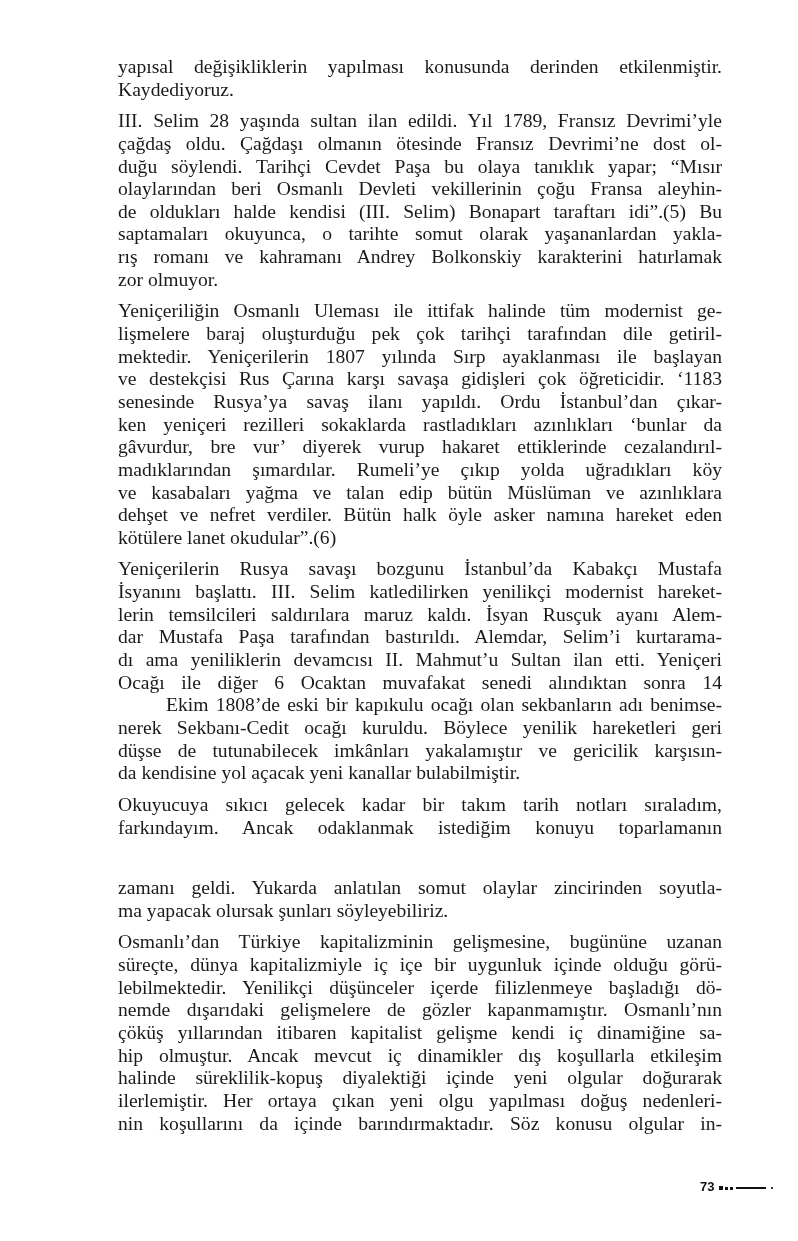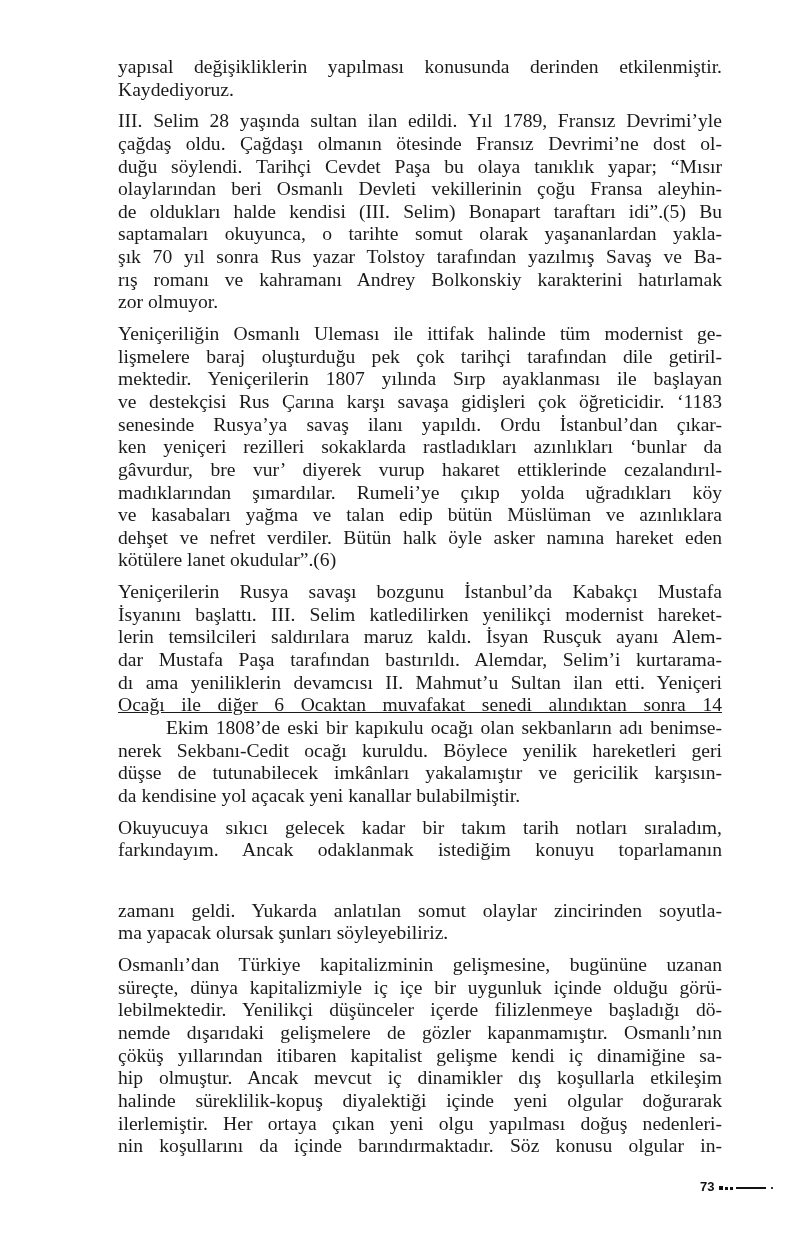--- a/index.html
+++ b/index.html
@@ -90,21 +90,20 @@
     <span class="line last" style="white-space: normal; overflow: hidden;">Kaydediyoruz.</span>
   </div>
 
   <div class="para">
     <span class="line" style="white-space: normal; overflow: hidden;">III. Selim 28 yaşında sultan ilan edildi. Yıl 1789, Fransız Devrimi’yle</span>
     <span class="line" style="white-space: normal; overflow: hidden;">çağdaş oldu. Çağdaşı olmanın ötesinde Fransız Devrimi’ne dost ol-</span>
     <span class="line" style="white-space: normal; overflow: hidden;">duğu söylendi. Tarihçi Cevdet Paşa bu olaya tanıklık yapar; “Mısır</span>
     <span class="line" style="white-space: normal; overflow: hidden;">olaylarından beri Osmanlı Devleti vekillerinin çoğu Fransa aleyhin-</span>
     <span class="line" style="white-space: normal; overflow: hidden;">de oldukları halde kendisi (III. Selim) Bonapart taraftarı idi”.(5) Bu</span>
     <span class="line" style="white-space: normal; overflow: hidden;">saptamaları okuyunca, o tarihte somut olarak yaşananlardan yakla-</span>
-    <span class="line" style="white-space: normal; overflow: hidden;">şık 70 yıl sonra Rus yazar Tolstoy tarafından yazılmış Savaş ve Ba-</span>
     <span class="line" style="white-space: normal; overflow: hidden;">rış romanı ve kahramanı Andrey Bolkonskiy karakterini hatırlamak</span>
     <span class="line last" style="white-space: normal; overflow: hidden;">zor olmuyor.</span>
   </div>
 
   <div class="para">
     <span class="line" style="white-space: normal; overflow: hidden;">Yeniçeriliğin Osmanlı Uleması ile ittifak halinde tüm modernist ge-</span>
     <span class="line" style="white-space: normal; overflow: hidden;">lişmelere baraj oluşturduğu pek çok tarihçi tarafından dile getiril-</span>
     <span class="line" style="white-space: normal; overflow: hidden;">mektedir. Yeniçerilerin 1807 yılında Sırp ayaklanması ile başlayan</span>
     <span class="line" style="white-space: normal; overflow: hidden;">ve destekçisi Rus Çarına karşı savaşa gidişleri çok öğreticidir. ‘1183</span>
     <span class="line" style="white-space: normal; overflow: hidden;">senesinde Rusya’ya savaş ilanı yapıldı. Ordu İstanbul’dan çıkar-</span>
@@ -115,21 +114,21 @@
     <span class="line" style="white-space: normal; overflow: hidden;">dehşet ve nefret verdiler. Bütün halk öyle asker namına hareket eden</span>
     <span class="line last" style="white-space: normal; overflow: hidden;">kötülere lanet okudular”.(6)</span>
   </div>
 
   <div class="para">
     <span class="line" style="white-space: normal; overflow: hidden;">Yeniçerilerin Rusya savaşı bozgunu İstanbul’da Kabakçı Mustafa</span>
     <span class="line" style="white-space: normal; overflow: hidden;">İsyanını başlattı. III. Selim katledilirken yenilikçi modernist hareket-</span>
     <span class="line" style="white-space: normal; overflow: hidden;">lerin temsilcileri saldırılara maruz kaldı. İsyan Rusçuk ayanı Alem-</span>
     <span class="line" style="white-space: normal; overflow: hidden;">dar Mustafa Paşa tarafından bastırıldı. Alemdar, Selim’i kurtarama-</span>
     <span class="line" style="white-space: normal; overflow: hidden;">dı ama yeniliklerin devamcısı II. Mahmut’u Sultan ilan etti. Yeniçeri</span>
-    <span class="line" style="white-space: normal; overflow: hidden; text-decoration: underline;">Ocağı ile diğer 6 Ocaktan muvafakat senedi alındıktan sonra 14</span>
+    <span class="line" style="white-space: normal; overflow: hidden;">Ocağı ile diğer 6 Ocaktan muvafakat senedi alındıktan sonra 14</span>
     <span class="line" style="white-space: normal; overflow: hidden; margin-left: 48px;">Ekim 1808’de eski bir kapıkulu ocağı olan sekbanların adı benimse-</span>
     <span class="line" style="white-space: normal; overflow: hidden;">nerek Sekbanı-Cedit ocağı kuruldu. Böylece yenilik hareketleri geri</span>
     <span class="line" style="white-space: normal; overflow: hidden;">düşse de tutunabilecek imkânları yakalamıştır ve gericilik karşısın-</span>
     <span class="line last" style="white-space: normal; overflow: hidden;">da kendisine yol açacak yeni kanallar bulabilmiştir.</span>
   </div>
 
   <div class="para">
     <span class="line" style="white-space: normal; overflow: hidden;">Okuyucuya sıkıcı gelecek kadar bir takım tarih notları sıraladım,</span>
     <span class="line" style="white-space: normal; overflow: hidden;">farkındayım. Ancak odaklanmak istediğim konuyu toparlamanın</span>
     <span class="line" style="white-space: normal; overflow: hidden; margin-top: 38px;">zamanı geldi. Yukarda anlatılan somut olaylar zincirinden soyutla-</span>

